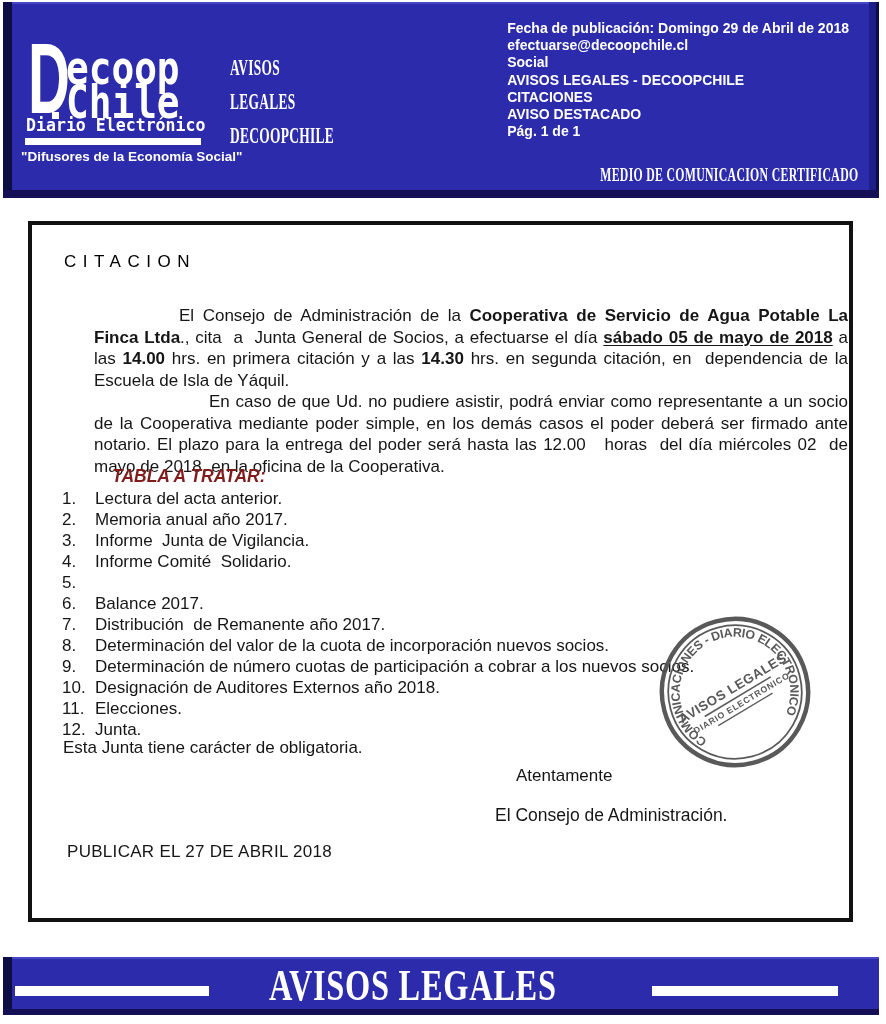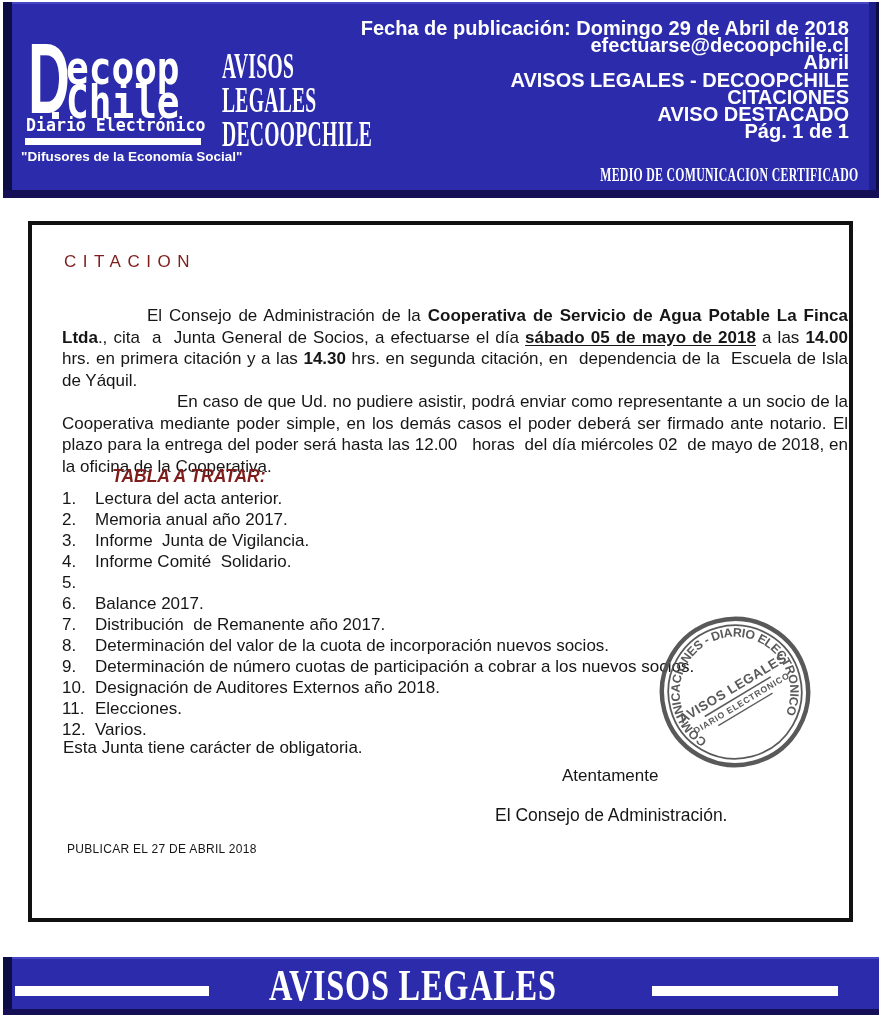--- a/index.html
+++ b/index.html
@@ -30,60 +30,60 @@
   }
   .logo-line { position:absolute; left:40px; font-family:"DejaVu Sans Mono","Liberation Mono",monospace; font-weight:bold; font-size:46px; line-height:1; transform:scaleX(.82); transform-origin:left top; }
   .logo-ecoop { top:10px; }
   .logo-chile { top:44px; }
   .logo-dot { position:absolute; left:26px; top:77px; width:7px; height:7px; background:#fff; }
   .logo-diario { position:absolute; left:0; top:79px; font-family:"DejaVu Sans Mono","Liberation Mono",monospace; font-weight:bold; font-size:18px; transform:scaleX(.92); transform-origin:left top; white-space:nowrap; }
   .logo-bar { position:absolute; left:-1px; top:103px; width:176px; height:7px; background:#fff; }
   .logo-slogan { position:absolute; left:-5px; top:114px; font-size:13.5px; font-weight:bold; white-space:nowrap; }
 
   .banner-title {
-    position:absolute; left:219px; top:48px; color:#fff;
+    position:absolute; left:227px; top:48px; color:#fff;
     font-family:"Liberation Serif","DejaVu Serif",serif; font-weight:bold;
-    font-size:35px; line-height:34px; letter-spacing:.5px;
+    font-size:24px; line-height:34px; letter-spacing:.5px;
   }
   .banner-title div { transform:scaleX(.56); transform-origin:left; white-space:nowrap; }
 
   .header-meta {
-    position:absolute; right:30px; top:18px; text-align:right; color:#fff;
-    font-weight:bold; font-size:20px; line-height:17.2px; white-space:nowrap;
+    position:absolute; right:30px; top:18px; text-align:left; color:#fff;
+    font-weight:bold; font-size:14px; line-height:17.2px; white-space:nowrap;
   }
   .certified {
     position:absolute; right:21px; top:162px; color:#fff;
     font-family:"Liberation Serif","DejaVu Serif",serif; font-weight:bold;
     font-size:19px; letter-spacing:.5px; transform:scaleX(.62); transform-origin:right center; white-space:nowrap;
   }
 
   
   .notice-box {
     position:absolute; left:28px; top:221px; width:825px; height:701px;
     background:#fff; border:4px solid #111111;
   }
-  .notice-title { position:absolute; left:64px; top:252px; font-size:17px; letter-spacing:6.5px; color:#7f1d1d; font-weight:normal; }
+  .notice-title { position:absolute; left:64px; top:252px; font-size:17px; letter-spacing:6.5px; color:#000000; font-weight:normal; }
   .paras { position:absolute; left:62px; top:305px; width:786px; font-size:17px; line-height:21.5px; text-align:justify; color:#161616; }
-  .paras p { white-space:pre-wrap; }
+  .paras p { white-space:pre-wrap;margin-left:32px; }
   .p1 { text-indent:85px; }
   .p2 { text-indent:115px; }
   .b  { font-weight:bold; }
   .u  { text-underline-offset:2px; }
   .bu { font-weight:bold; text-decoration:underline; text-underline-offset:2px; }
 
   .agenda-title { position:absolute; left:112px; top:466px; font-size:17.5px; font-weight:bold; font-style:italic; color:#7f1d1d; }
   .agenda { position:absolute; left:62px; top:488px; width:720px; list-style:none; font-size:17px; line-height:21px; color:#161616; }
   .agenda li { display:flex; }
   .agenda .num { width:33px; flex:0 0 33px; }
   .agenda .itx { white-space:pre-wrap; }
 
   .mandatory   { position:absolute; left:63px;  top:738px; font-size:17px; color:#161616; }
-  .closing     { position:absolute; left:562px; top:766px; font-size:17px; color:#161616; }
+  .closing     { position:absolute; left:516px; top:766px; font-size:17px; color:#161616; }
   .signature   { position:absolute; left:495px; top:805px; font-size:17.5px; color:#161616; }
-  .publish     { position:absolute; left:67px;  top:842px; font-size:12px; letter-spacing:.3px; color:#161616; }
+  .publish     { position:absolute; left:67px;  top:842px; font-size:17px; letter-spacing:.3px; color:#161616; }
 
   .stamp { position:absolute; left:656px; top:613px; width:158px; height:158px; transform:rotate(-15deg); opacity:.92; }
 
   
   .footer { position:absolute; left:3px; right:7px; top:957px; height:58px; background:#2B2BAB; }
   .footer .edge-bottom { height:6px; }
   .footer-title-wrap { position:absolute; left:90px; width:640px; top:2px; text-align:center; }
   .footer-title {
     display:inline-block; color:#fff; font-family:"Liberation Serif","DejaVu Serif",serif;
     font-weight:bold; font-size:45px; letter-spacing:1px; transform:scaleX(.72); white-space:nowrap;
@@ -116,21 +116,21 @@
 
     <div class="banner-title">
       <div>AVISOS</div>
       <div>LEGALES</div>
       <div>DECOOPCHILE</div>
     </div>
 
     <div class="header-meta">
       <div>Fecha de publicación: Domingo 29 de Abril de 2018</div>
       <div>efectuarse@decoopchile.cl</div>
-      <div>Abril</div>
+      <div>Social</div>
       <div>AVISOS LEGALES - DECOOPCHILE</div>
       <div>CITACIONES</div>
       <div>AVISO DESTACADO</div>
       <div>Pág. 1 de 1</div>
     </div>
 
     <div class="certified">MEDIO DE COMUNICACION CERTIFICADO</div>
   </div>
 
   <div class="notice-box"></div>
@@ -183,21 +183,21 @@
     <li>
         <span class="num">10.</span>
         <span class="itx">Designación de Auditores Externos año 2018.</span>
       </li>
     <li>
         <span class="num">11.</span>
         <span class="itx">Elecciones.</span>
       </li>
     <li>
         <span class="num">12.</span>
-        <span class="itx">Varios.</span>
+        <span class="itx">Junta.</span>
       </li>
   </ol>
 
   <p class="mandatory">Esta Junta tiene carácter de obligatoria.</p>
   <p class="closing">Atentamente</p>
   <p class="signature">El Consejo de Administración.</p>
   <p class="publish">PUBLICAR EL 27 DE ABRIL 2018</p>
 
   <svg class="stamp" viewBox="0 0 160 160">
     <defs>

